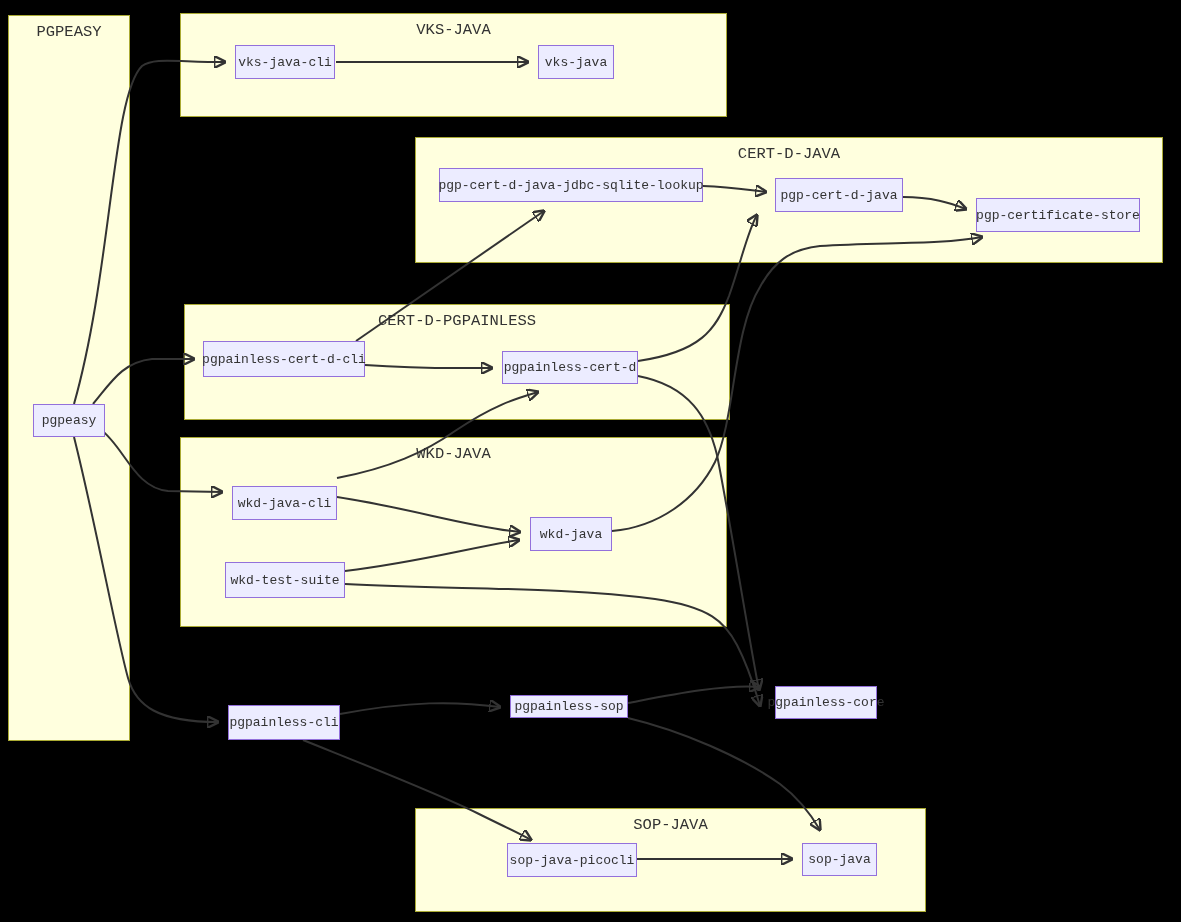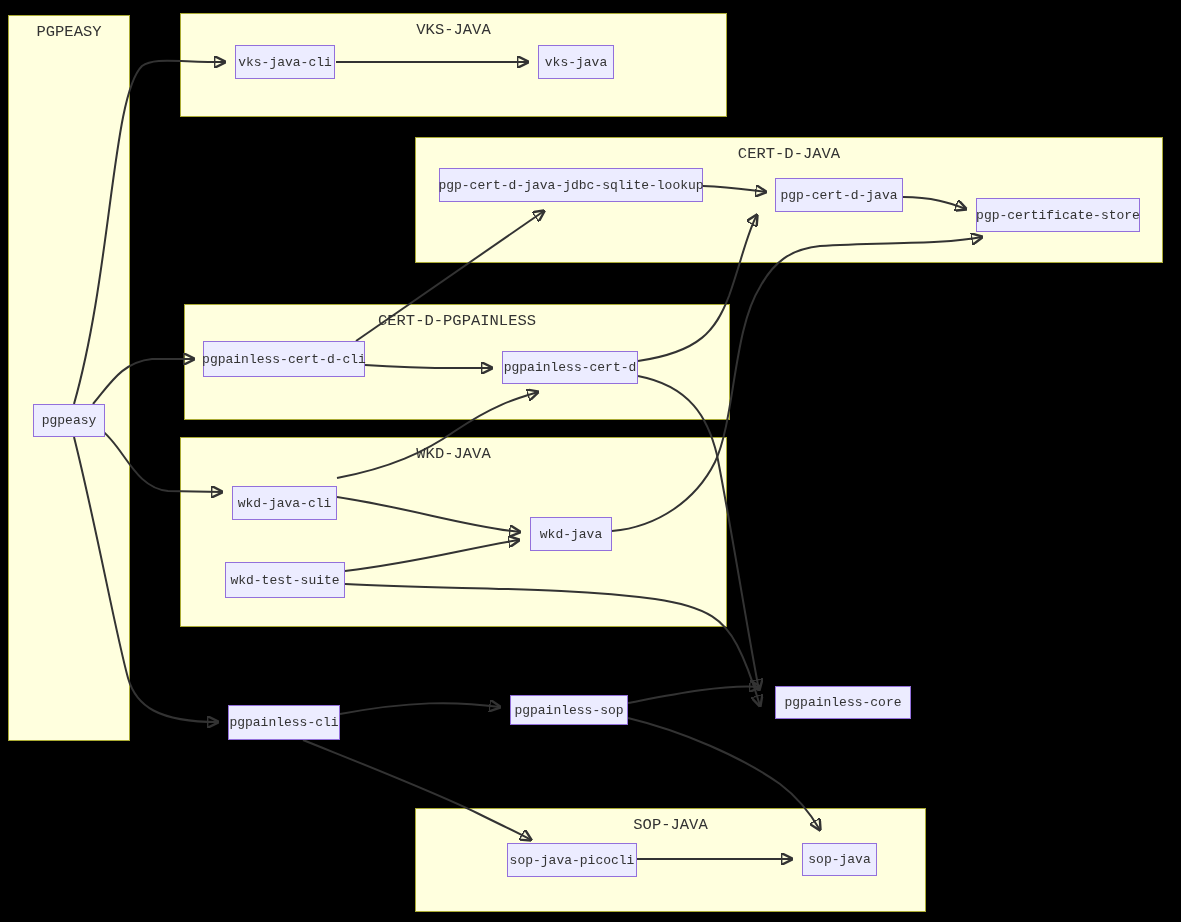--- a/index.html
+++ b/index.html
@@ -91,18 +91,18 @@
   <div class="node" style="left:538px;top:45px;width:76px;height:34px">vks-java</div>
   <div class="node" style="left:439px;top:168px;width:264px;height:34px">pgp-cert-d-java-jdbc-sqlite-lookup</div>
   <div class="node" style="left:775px;top:178px;width:128px;height:34px">pgp-cert-d-java</div>
   <div class="node" style="left:976px;top:198px;width:164px;height:34px">pgp-certificate-store</div>
   <div class="node" style="left:502px;top:351px;width:136px;height:33px">pgpainless-cert-d</div>
   <div class="node" style="left:203px;top:341px;width:162px;height:36px">pgpainless-cert-d-cli</div>
   <div class="node" style="left:232px;top:486px;width:105px;height:34px">wkd-java-cli</div>
   <div class="node" style="left:530px;top:517px;width:82px;height:34px">wkd-java</div>
   <div class="node" style="left:225px;top:562px;width:120px;height:36px">wkd-test-suite</div>
   <div class="node" style="left:228px;top:705px;width:112px;height:35px">pgpainless-cli</div>
-  <div class="node" style="left:510px;top:695px;width:118px;height:30px">pgpainless-sop</div>
-  <div class="node" style="left:775px;top:686px;width:136px;height:33px">pgpainless-core</div>
+  <div class="node" style="left:510px;top:695px;width:118px;height:23px">pgpainless-sop</div>
+  <div class="node" style="left:775px;top:686px;width:102px;height:33px">pgpainless-core</div>
   <div class="node" style="left:507px;top:843px;width:130px;height:34px">sop-java-picocli</div>
   <div class="node" style="left:802px;top:843px;width:75px;height:33px">sop-java</div>
 
 </div>
 
 </body></html>

